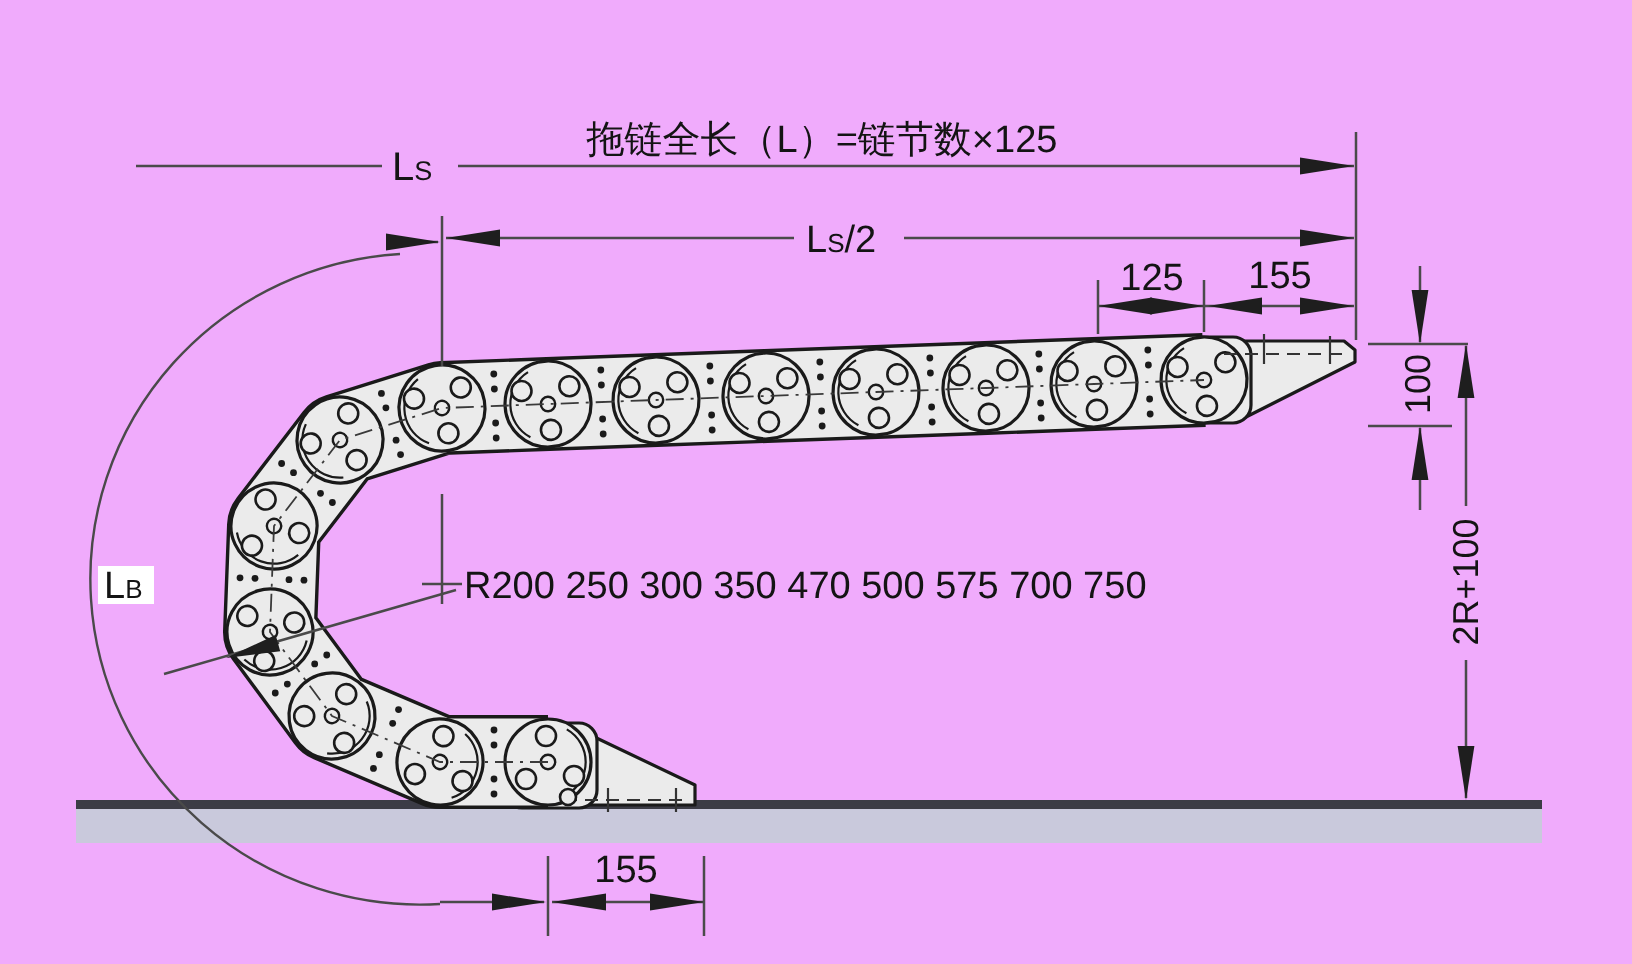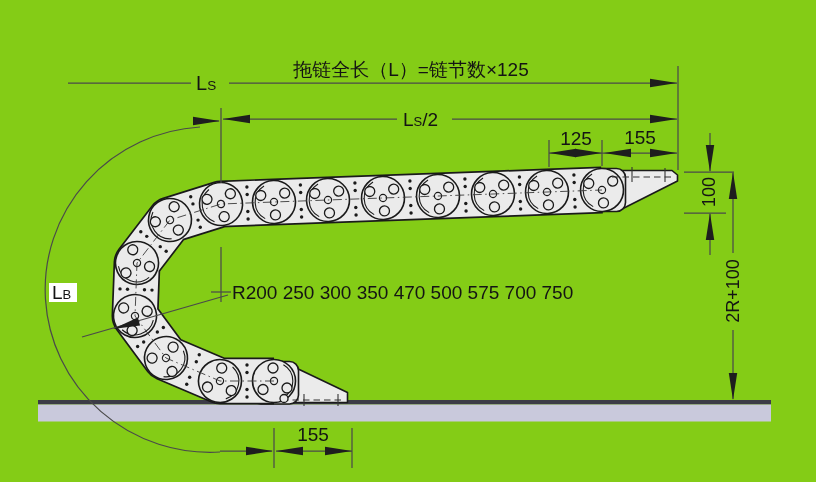--- a/index.html
+++ b/index.html
@@ -1,16 +1,16 @@
 <!DOCTYPE html>
 <html><head>
 <meta charset="utf-8">
 <style>
   html,body{margin:0;padding:0;background:#ffffff;}
-  .stage{position:relative;width:816px;height:482px;background:#84cc16;overflow:hidden;
+  .stage{position:relative;width:816px;height:482px;background:#f0abfc;overflow:hidden;
          font-family:"Liberation Sans", sans-serif;}
   svg text{fill:#141414;}
 </style>
 </head>
 <body>
 
 <div class="stage">
 <svg id="svg" width="816" height="482" viewBox="0 0 816 482" xmlns="http://www.w3.org/2000/svg">
   <defs>
     <path id="arr" d="M0,0 L-27,4.2 L-27,-4.2 Z"></path>

